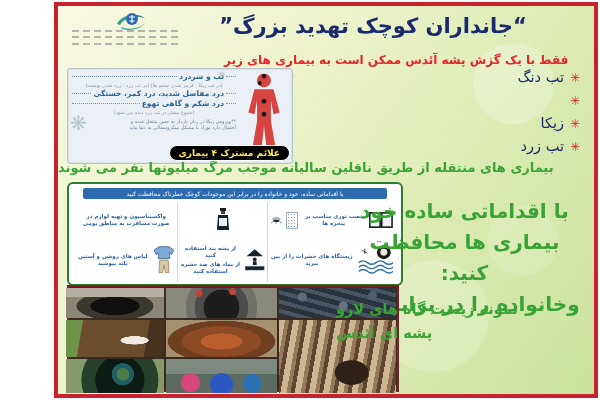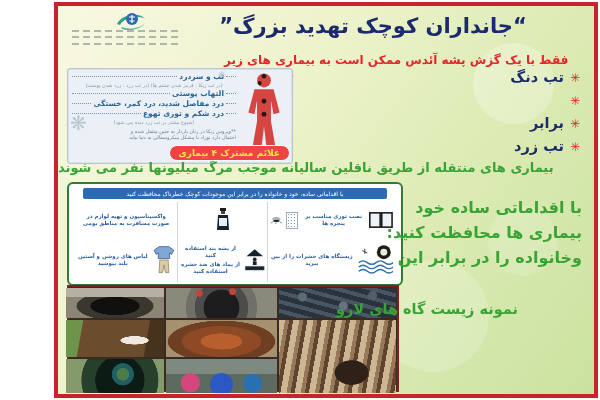--- a/index.html
+++ b/index.html
@@ -23,54 +23,54 @@
             mask:linear-gradient(#000 2px,transparent 2px 6px,#000 6px 8px,transparent 8px 13px,#000 13px 15px,transparent 15px);
     opacity:.8;}
   .title{position:absolute;left:135px;top:8px;width:360px;text-align:center;
     color:#1b2a6e;font-size:21px;font-weight:bold;letter-spacing:.5px;}
   .subtitle{position:absolute;right:10px;top:47px;width:360px;text-align:left;
     color:#e3262c;font-size:12px;font-weight:bold;}
   
   .diseases{position:absolute;right:14px;top:64px;width:150px;}
   .disease{display:flex;align-items:center;gap:6px;margin-bottom:8px;height:15px;}
   .disease .ast{color:#e02424;font-size:12px;line-height:1;}
-  .disease .lbl{color:#1b2a6e;font-size:14.5px;font-weight:bold;line-height:1;}
+  .disease .lbl{color:#1b2a6e;font-size:14.5px;font-weight:normal;line-height:1;}
   
   .symbox{position:absolute;left:9px;top:62px;width:224px;height:94px;
     background:#eaf0f5;border:1px solid #b9c4cf;border-radius:3px;box-shadow:0 0 0 1px #d8e2e8 inset;}
   .virus-deco{position:absolute;color:#9fb0bd;opacity:.65;font-size:20px;}
   .sym-col{position:absolute;left:4px;top:3px;right:56px;direction:rtl;}
   .sym-row{display:flex;align-items:center;gap:2px;margin-bottom:1px;}
   .sym-dots{flex:1;border-top:1px dotted #7e93a5;height:0;}
   .sym-conn{width:10px;border-top:1px dotted #7e93a5;height:0;}
   .sym-txt{color:#2c6496;font-size:7.5px;font-weight:bold;white-space:nowrap;}
   .sym-note{color:#8e9aa6;font-size:5px;text-align:center;line-height:1.25;margin-bottom:1px;white-space:nowrap;overflow:hidden;}
   .sym-foot{color:#6e7f90;font-size:5px;text-align:right;line-height:1.3;margin-top:2px;width:120px;}
   .bodyfig{position:absolute;right:2px;top:2px;width:52px;height:90px;}
-  .sym-banner{position:absolute;right:2px;bottom:2px;background:#ef4444;border:1px solid #fff;
+  .sym-banner{position:absolute;right:2px;bottom:2px;background:#000000;border:1px solid #fff;
     border-radius:8px;color:#ffe84a;font-size:9px;font-weight:bold;padding:2px 9px;z-index:3;white-space:nowrap;}
   
   .vector-line{position:absolute;left:0;top:154px;width:100%;text-align:left;
     color:#3aa335;font-size:13px;font-weight:bold;}
   
   .protbox{position:absolute;left:9px;top:176px;width:332px;height:100px;background:#fff;
     border:2px solid #2e7d32;border-radius:6px;}
   .prot-header{margin:4px 14px 2px 14px;background:#2d6bb0;border-radius:2px;color:#fff;
     font-size:6px;text-align:center;padding:2px 0;white-space:nowrap;overflow:hidden;}
   .prot-grid{display:grid;grid-template-columns:40% 28% 32%;grid-template-rows:36px 44px;
     direction:rtl;padding:1px 6px;}
   .prot-cell{display:flex;align-items:center;justify-content:center;gap:3px;
     border-left:1px solid #cfd6dd;padding:1px 2px;overflow:hidden;}
   .prot-cell:nth-child(3n){border-left:none;}
   .prot-lbl{color:#2a5fa8;font-size:5.5px;font-weight:bold;text-align:center;line-height:1.3;}
   .mesh{width:13px;height:15px;border:1px solid #9ab0c2;
     background:radial-gradient(circle,#7e99ad 0 .5px,transparent .6px);background-size:3px 3px;}
   
-  .prot-note{position:absolute;right:12px;top:190px;width:235px;text-align:right;
-    color:#3aa335;font-size:16px;font-weight:bold;line-height:1.55;}
+  .prot-note{position:absolute;right:12px;top:190px;width:235px;text-align:center;
+    color:#3aa335;font-size:20px;font-weight:bold;line-height:1.55;}
   
   .collage{position:absolute;left:9px;top:279px;width:332px;height:107px;
     border:2px solid #7a2026;background:#3a2a22;display:grid;
     grid-template-columns:36% 34% 30%;grid-template-rows:30% 36% 34%;gap:2px;padding:1px;box-sizing:border-box;}
   .ph{width:100%;height:100%;}
   .ph-tires{background:
     radial-gradient(circle at 20% 30%,#5d6c7a 0 4px,transparent 5px),
     radial-gradient(circle at 55% 60%,#66727e 0 4px,transparent 5px),
     radial-gradient(circle at 80% 25%,#515f6b 0 4px,transparent 5px),
     repeating-linear-gradient(15deg,#2a323b 0 5px,#485562 5px 9px);}
@@ -127,51 +127,46 @@
     <div class="diseases">
       <div class="disease">
         <span class="ast">✳</span>
         <span class="lbl">تب دنگ</span>
       </div>
       <div class="disease">
         <span class="ast">✳</span>
       </div>
       <div class="disease">
         <span class="ast">✳</span>
-        <span class="lbl">برابر</span>
+        <span class="lbl">زیکا</span>
       </div>
       <div class="disease">
         <span class="ast">✳</span>
         <span class="lbl">تب زرد</span>
       </div>
     </div>
 
     <div class="symbox">
       <span class="virus-deco" style="left:2px;top:42px;">❋</span>
       <span class="virus-deco" style="left:150px;top:1px;font-size:9px;">❋</span>
       <div class="sym-col">
         <div class="sym-row">
           <span class="sym-conn"></span>
           <span class="sym-txt">تب و سردرد</span>
           <span class="sym-dots"></span>
         </div>
         <div class="sym-note">(در تب زیکا : قرمز شدن چشم ها) (در تب زرد : زرد شدن پوست)</div>
         <div class="sym-row">
           <span class="sym-conn"></span>
-          <span class="sym-txt">التهاب پوستی</span>
+          <span class="sym-txt">درد مفاصل شدید، درد کمر، خستگی</span>
           <span class="sym-dots"></span>
         </div>
         <div class="sym-row">
           <span class="sym-conn"></span>
-          <span class="sym-txt">درد مفاصل شدید، درد کمر، خستگی</span>
-          <span class="sym-dots"></span>
-        </div>
-        <div class="sym-row">
-          <span class="sym-conn"></span>
-          <span class="sym-txt">درد شکم و توری تهوع</span>
+          <span class="sym-txt">درد شکم و گاهی تهوع</span>
           <span class="sym-dots"></span>
         </div>
         <div class="sym-note">(شیوع بیشتر در تب زرد دیده می شود)</div>
         <div class="sym-foot">**ویروس زیکا در زنان باردار به جنین منتقل شده و احتمال دارد نوزاد با مشکل میکروسفالی به دنیا بیاید</div>
       </div>
       <svg class="bodyfig" viewBox="0 0 60 100">
         <circle cx="30" cy="9" r="8" fill="#d64541"></circle>
         <path d="M19,19 L41,19 L48,46 L41,48 L38,32 L38,56 L45,96 L34,96 L30,62 L26,96 L15,96 L22,56 L22,32 L19,48 L12,46 Z" fill="#d64541"></path>
         <circle cx="30" cy="4" r="2.6" fill="#1c1c1c"></circle>
         <circle cx="25" cy="12" r="2.4" fill="#1c1c1c"></circle>
@@ -254,15 +249,16 @@
       <div class="ph ph-tank"></div>
       <div class="ph ph-husks"></div>
       <div class="ph ph-pot"></div>
       <div class="ph ph-basin"></div>
       <div class="ph ph-buckets"></div>
       <div class="ph ph-pond"></div>
     </div>
 
     <div class="habitats">
       <div>نمونه زیست گاه های لارو</div>
+      <div>پشه ای آئدس</div>
     </div>
   </div>
 </div>
 
 </body></html>

